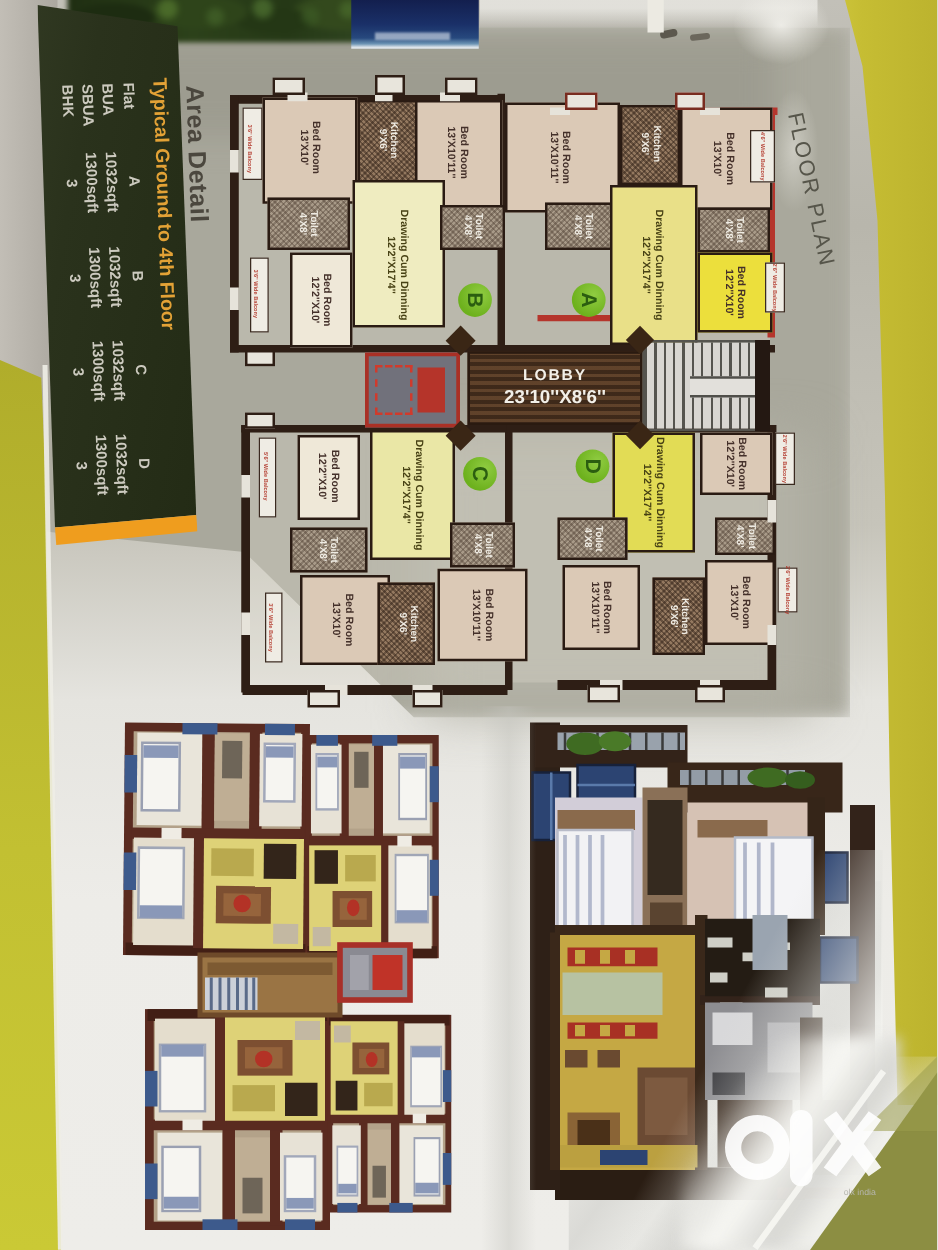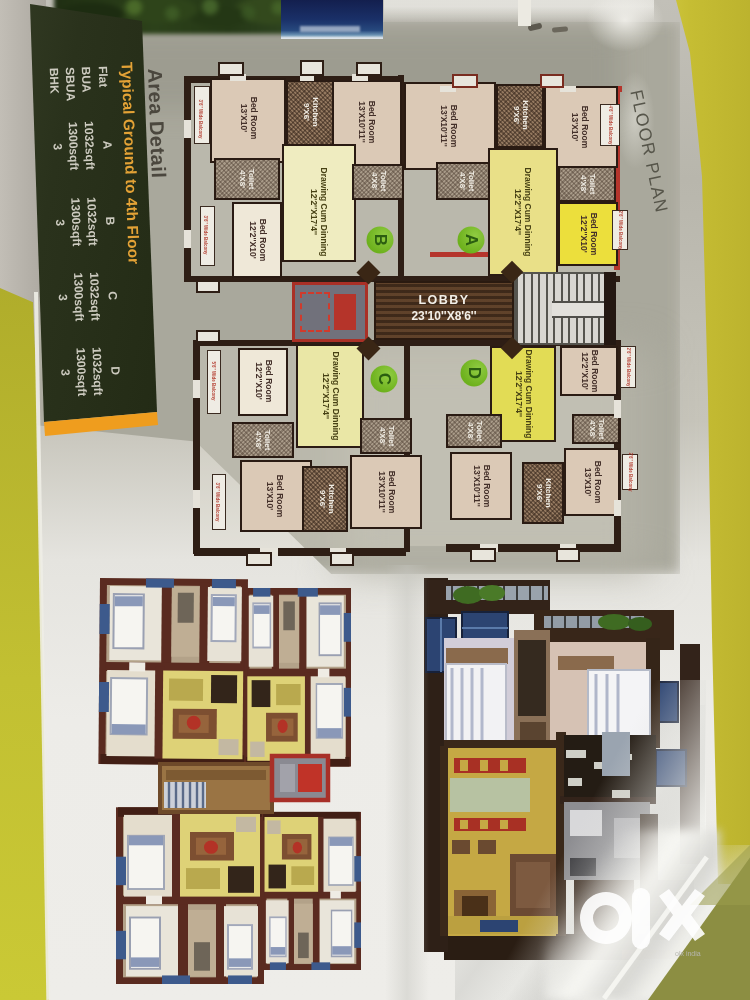--- a/index.html
+++ b/index.html
@@ -225,21 +225,21 @@
   <div class="lab labr" style="left:630px;top:472px;">2'6'' Wide Balcony</div>
   <div class="circ" style="left:474px;top:373px;">D</div>
 
   <div class="abs" style="left:292px;top:282px;width:76px;height:60px;box-sizing:border-box;background:#71717b;border:3px solid #aa3026;"></div>
   <div class="abs" style="left:300px;top:292px;width:30px;height:40px;box-sizing:border-box;border:2px dashed #d03a2c;"></div>
   <div class="abs" style="left:334px;top:294px;width:22px;height:36px;background:#b5342a;"></div>
   <div class="abs" style="left:374px;top:281px;width:140px;height:59px;box-sizing:border-box;border:2px solid #2a1a10;
        background:repeating-linear-gradient(0deg,rgba(125,88,56,.38) 0 3px,rgba(36,22,12,.38) 3px 6px),#4e3522;
        color:#f2efe8;text-align:center;font-weight:bold;">
     <div style="margin-top:10px;font-size:12.5px;letter-spacing:1.5px;">LOBBY</div>
-    <div style="font-size:12px;margin-top:2px;">23'10''X8'6''</div>
+    <div style="font-size:15px;margin-top:2px;">23'10''X8'6''</div>
   </div>
   <div class="abs" style="left:514px;top:272px;width:94px;height:73px;box-sizing:border-box;border:2px solid #55544e;
        background:repeating-linear-gradient(90deg,#55544e 0 1.8px,#d8d6d1 1.8px 7.5px);"></div>
   <div class="abs" style="left:604px;top:272px;width:12px;height:73px;background:#241812;"></div>
   <div class="abs" style="left:552px;top:301px;width:52px;height:13px;background:#e2e0db;border-top:2px solid #504f4a;border-bottom:2px solid #504f4a;"></div>
 
   <div class="abs" style="left:360px;top:264px;width:17px;height:17px;background:#3a2615;transform:rotate(45deg);"></div>
   <div class="abs" style="left:360px;top:340px;width:17px;height:17px;background:#3a2615;transform:rotate(45deg);"></div>
   <div class="abs" style="left:504px;top:264px;width:16px;height:16px;background:#3a2615;transform:rotate(45deg);"></div>
   <div class="abs" style="left:504px;top:340px;width:16px;height:16px;background:#3a2615;transform:rotate(45deg);"></div>

